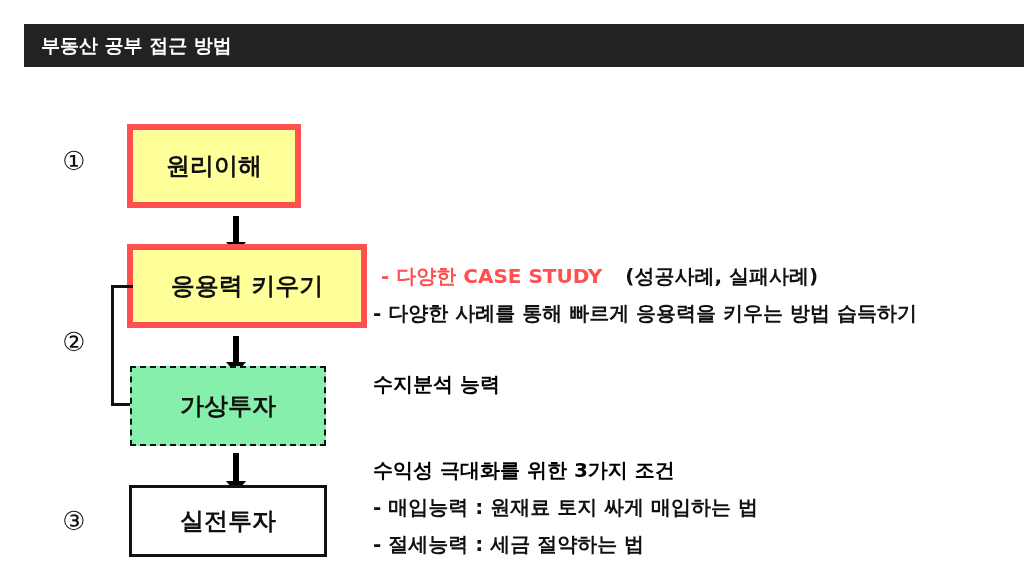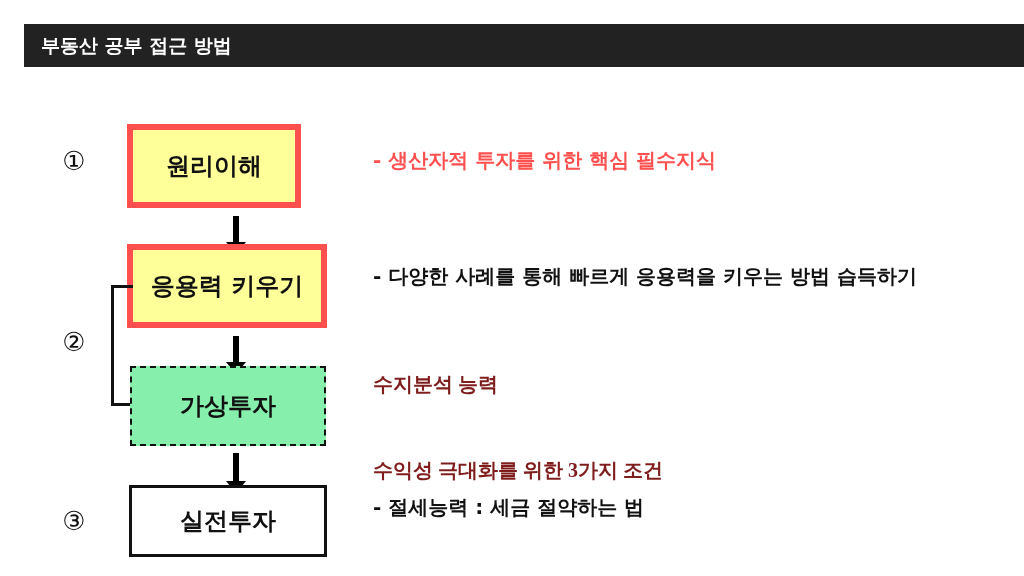--- a/index.html
+++ b/index.html
@@ -26,65 +26,66 @@
       position: absolute; left: 0; width: 0; height: 0;
       border-left: 10px solid transparent; border-right: 10px solid transparent;
       border-top: 12px solid #000;
     }
     .bracket {
       position: absolute; left: 87px; top: 261px; width: 22px; height: 121px;
       border: 3px solid #111; border-right: none;
     }
     .text { position: absolute; left: 341px; font-size: 20px; font-weight: bold; line-height: 29px; white-space: nowrap; }
     .red { color: #ff5050; }
-    .blue { color: #7f1d1d; font-family: Liberation Serif, serif; }
+    .blue { color: #000000; }
     .black { color: #111; }
   </style>
 </head>
 <body>
 
 <div class="header">부동산 공부 접근 방법</div>
 
 <div class="num" style="left:30px; top:122px;">①</div>
 <div class="num" style="left:30px; top:303px;">②</div>
 <div class="num" style="left:30px; top:482px;">③</div>
 
 <div class="box hl" style="left:103px; top:100px; width:174px; height:84px;">원리이해</div>
 
 <div class="arrow" style="left:194px; top:184px; height:38px;">
   <div class="shaft" style="height:28px;"></div>
   <div class="head" style="top:26px;"></div>
 </div>
 
-<div class="box hl" style="left:103px; top:220px; width:200px; height:84px;">응용력 키우기</div>
+<div class="box hl" style="left:103px; top:220px; width:240px; height:84px;">응용력 키우기</div>
 
 <div class="bracket"></div>
 
 <div class="arrow" style="left:194px; top:304px; height:38px;">
   <div class="shaft" style="height:28px;"></div>
   <div class="head" style="top:26px;"></div>
 </div>
 
 <div class="box dashed" style="left:106px; top:342px; width:196px; height:80px;">가상투자</div>
 
 <div class="arrow" style="left:194px; top:421px; height:40px;">
   <div class="shaft" style="height:30px;"></div>
   <div class="head" style="top:28px;"></div>
 </div>
 
 <div class="box solid" style="left:105px; top:461px; width:198px; height:72px;">실전투자</div>
 
 <div class="text" style="top:114px;">
-  <div class="red">- 생산자적 투자를 위한 핵심 필수지식</div>
 </div>
 
 <div class="text" style="top:230px;">
+  <div><span class="red">- 다양한 CASE STUDY</span><span class="black"> (성공사례, 실패사례)</span></div>
   <div class="black">- 다양한 사례를 통해 빠르게 응용력을 키우는 방법 습득하기</div>
 </div>
 
 <div class="text" style="top:338px;">
   <div class="blue">수지분석 능력</div>
 </div>
 
 <div class="text" style="top:424px;">
   <div class="blue">수익성 극대화를 위한 3가지 조건</div>
+  <div class="black">- 매입능력 : 원재료 토지 싸게 매입하는 법</div>
   <div class="black">- 절세능력 : 세금 절약하는 법</div>
 </div>
 
 </body></html>

